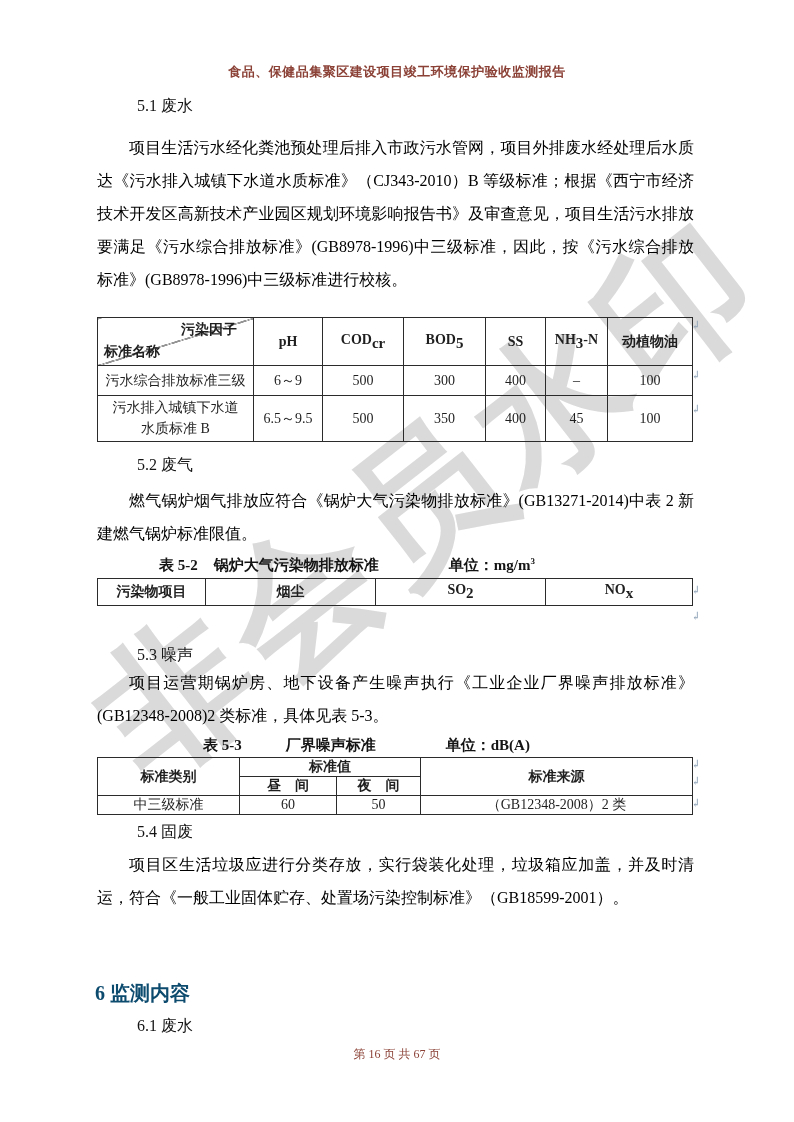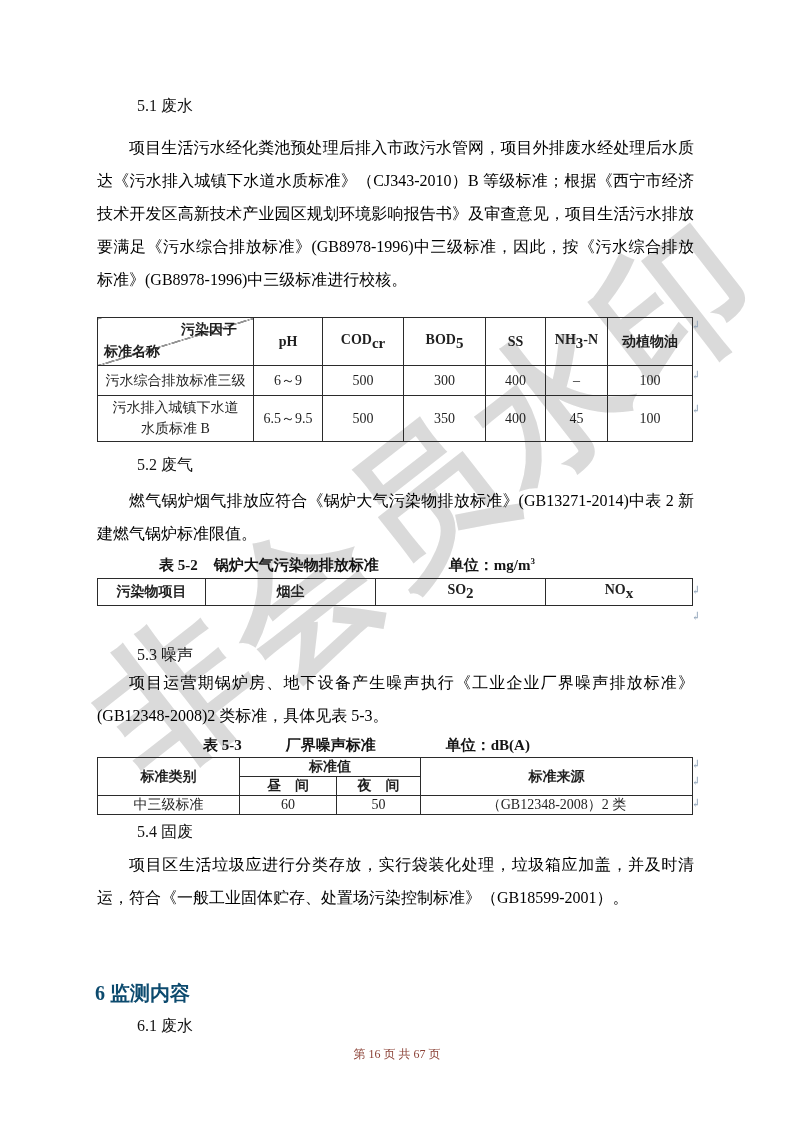--- a/index.html
+++ b/index.html
@@ -63,20 +63,21 @@
 </style>
 </head>
 <body>
 
 <div class="page">
 
   <div class="watermark">非会员水印</div>
 
   <div class="content">
 
+    <div class="doc-header">食品、保健品集聚区建设项目竣工环境保护验收监测报告</div>
 
     <h3 class="h-sub" style="top:96px">5.1 废水</h3>
     <p class="para" style="top:131px">项目生活污水经化粪池预处理后排入市政污水管网，项目外排废水经处理后水质达《污水排入城镇下水道水质标准》（CJ343-2010）B 等级标准；根据《西宁市经济技术开发区高新技术产业园区规划环境影响报告书》及审查意见，项目生活污水排放要满足《污水综合排放标准》(GB8978-1996)中三级标准，因此，按《污水综合排放标准》(GB8978-1996)中三级标准进行校核。</p>
 
 
     <table class="tbl" style="top:317px;width:595px">
       <colgroup>
         <col style="width:156px">
           <col style="width:69px">
           <col style="width:81px">

